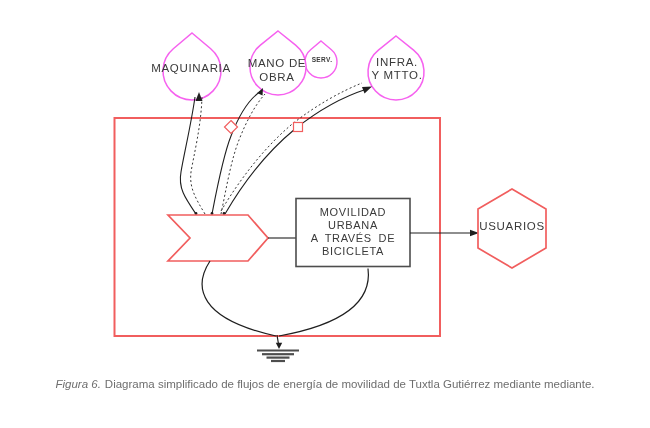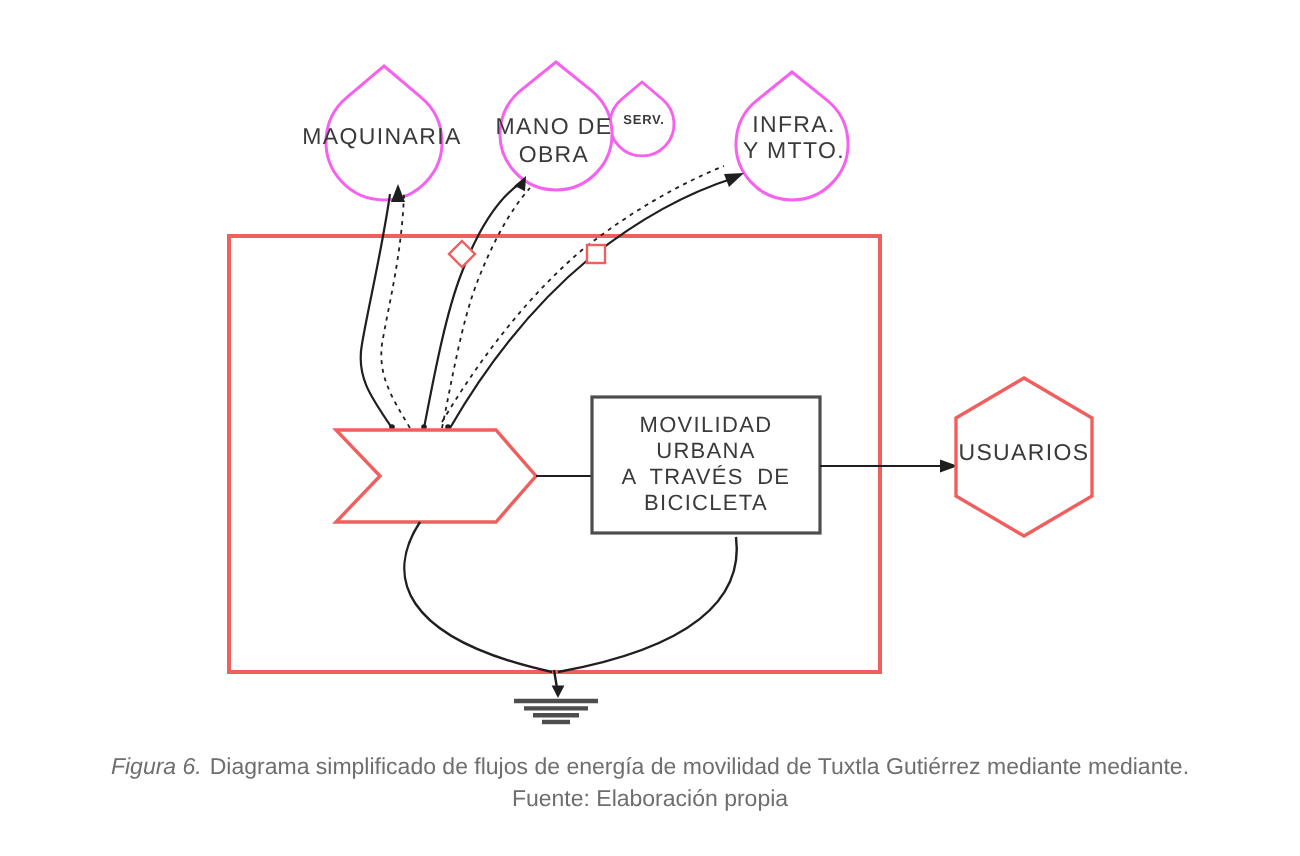--- a/index.html
+++ b/index.html
@@ -92,15 +92,14 @@
     <g stroke="#4d4d4d" stroke-width="2.2">
       <line x1="257" y1="350.5" x2="299" y2="350.5"></line>
       <line x1="262" y1="354.2" x2="294" y2="354.2"></line>
       <line x1="266.5" y1="357.6" x2="289.5" y2="357.6"></line>
       <line x1="271" y1="361" x2="285" y2="361"></line>
     </g>
   </svg>
 
   <div class="caption">
     <div><em>Figura 6.</em><span>Diagrama simplificado de flujos de energía de movilidad de Tuxtla Gutiérrez mediante mediante.</span></div>
-    <div>Fuente: Elaboración propia</div>
   </div>
 </div>
 
 </body></html>

